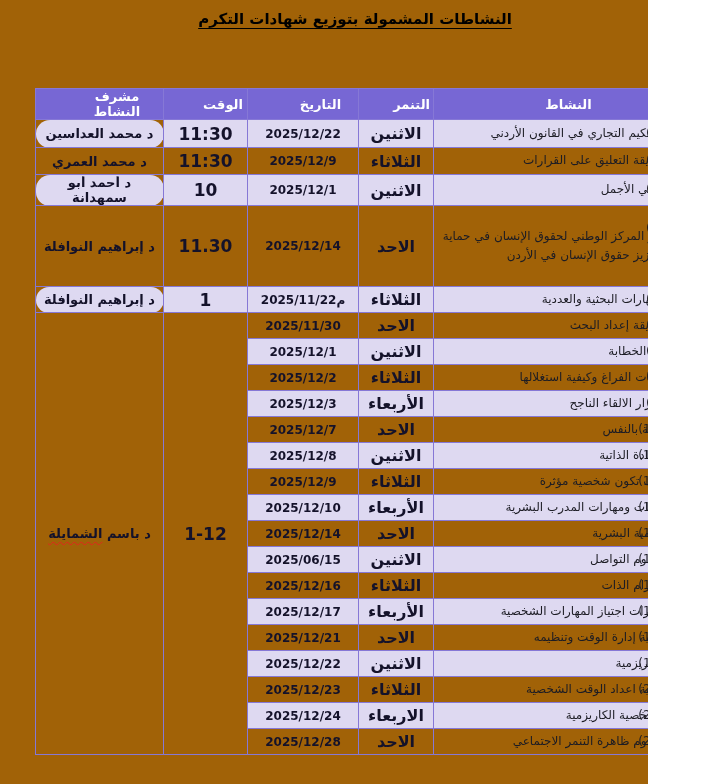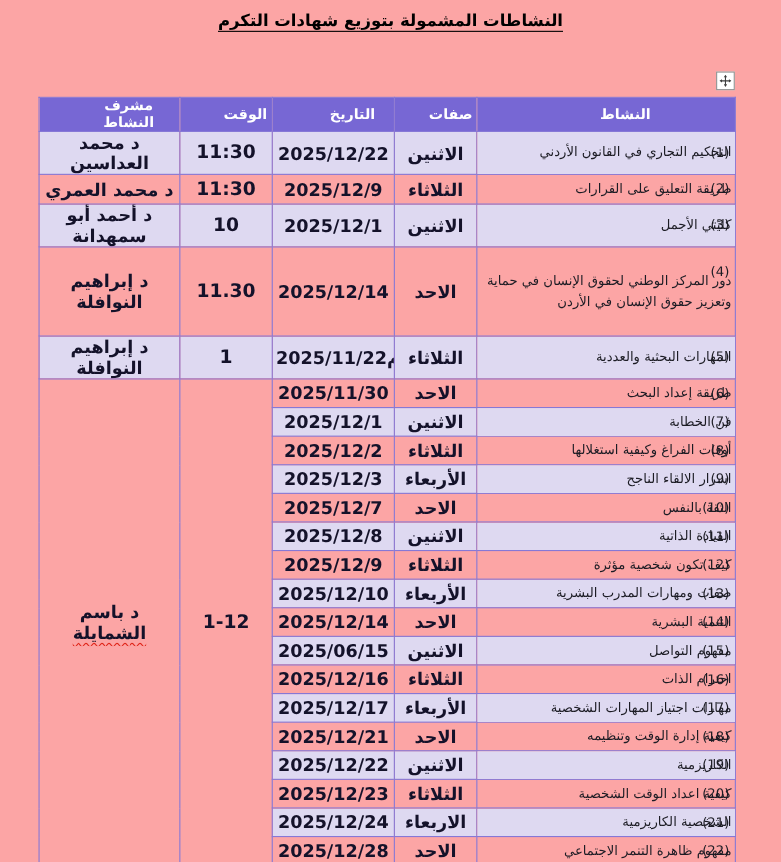--- a/index.html
+++ b/index.html
@@ -5,21 +5,21 @@
   :root{
     --header_bg:#7767D4;
     --band_bg:#DED9F1;
     --border:#8678D6;
     --text_dark:#17171f;
     --misspell:#E0261A;
   }
   *{box-sizing:border-box;}
   html,body{margin:0;padding:0;background:#fff;}
   body{font-family:"DejaVu Sans", sans-serif;}
-  .page{position:relative;width:710px;height:784px;background:#fca5a5;overflow:hidden;}
+  .page{position:relative;width:648px;height:784px;background:#a16207;overflow:hidden;}
   .doc-title{
     position:absolute;top:10px;left:0;width:710px;
     text-align:center;direction:rtl;
     font-size:15px;font-weight:bold;color:#000;
     text-decoration:underline;text-underline-offset:4px;text-decoration-thickness:1.2px;
   }
   .table-handle{
     position:absolute;left:651px;top:65px;width:17px;height:17px;
     background:#fff;border:1px solid #8f8f8f;display:flex;align-items:center;justify-content:center;
     cursor:move;
@@ -45,23 +45,23 @@
   }
   td.act .num{
     position:absolute;right:5px;top:50%;transform:translateY(-50%);
     font-size:12px;color:#1c1c24;
   }
   td.act.multi .num{top:13px;transform:none;}
   td.day, td.date, td.time, td.sup{
     text-align:center;vertical-align:middle;font-weight:bold;color:#14122a;
   }
   td.day{font-size:16px;}
-  td.date{font-size:16px;direction:ltr;}
+  td.date{font-size:12px;direction:ltr;}
   td.time{font-size:17px;direction:ltr;}
-  td.sup{font-size:16px;}
+  td.sup{font-size:13px;border-radius:14px;}
   .squiggle{
     text-decoration:underline wavy var(--misspell);
     text-decoration-thickness:1px;text-underline-offset:3px;
   }
 </style>
 </head>
 <body>
 
 <div class="page">
 
@@ -84,21 +84,21 @@
     <colgroup>
       <col style="width:235px">
       <col style="width:75px">
       <col style="width:111px">
       <col style="width:84px">
       <col style="width:128px">
     </colgroup>
     <thead>
       <tr style="height:25px;">
         <th>النشاط</th>
-        <th>صفات</th>
+        <th>التنمر</th>
         <th>التاريخ</th>
         <th>الوقت</th>
         <th>مشرف النشاط</th>
       </tr>
     </thead>
     <tbody>
         <tr style="height: 28px;">
           <td class="act band"><span class="num">(1)</span><span>التحكيم التجاري في القانون الأردني</span></td>
           <td class="day band">الاثنين</td>
           <td class="date band">2025/12/22</td>

